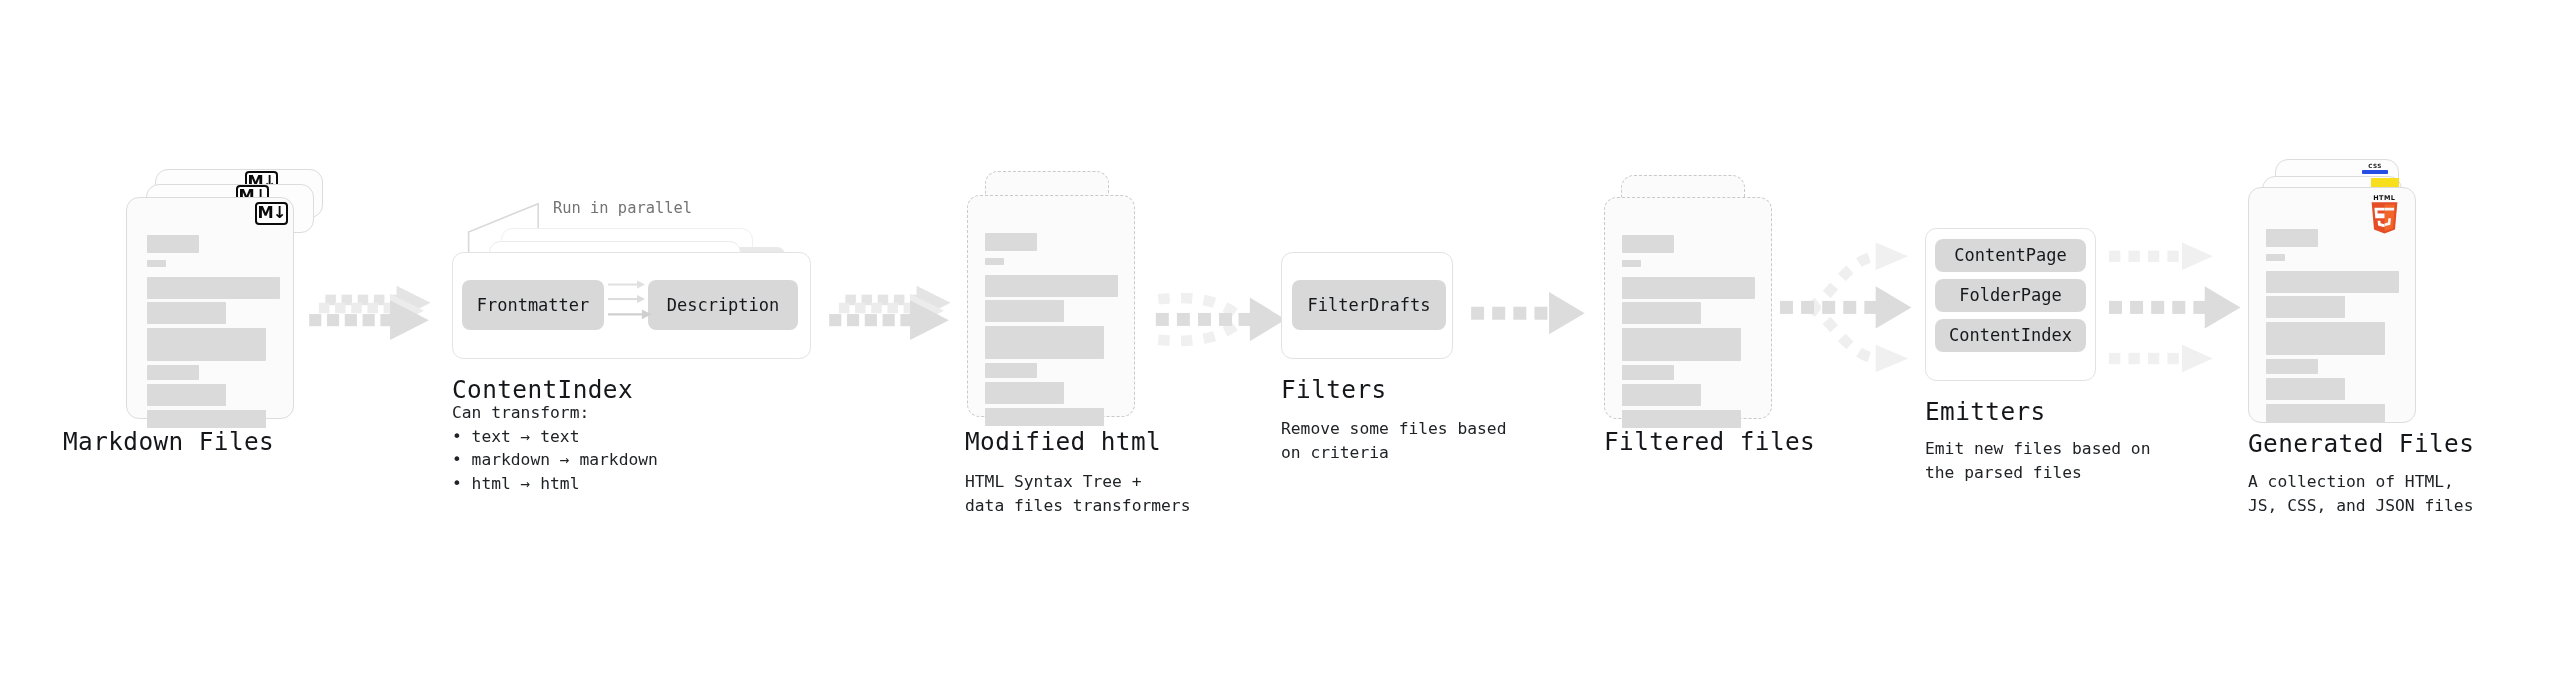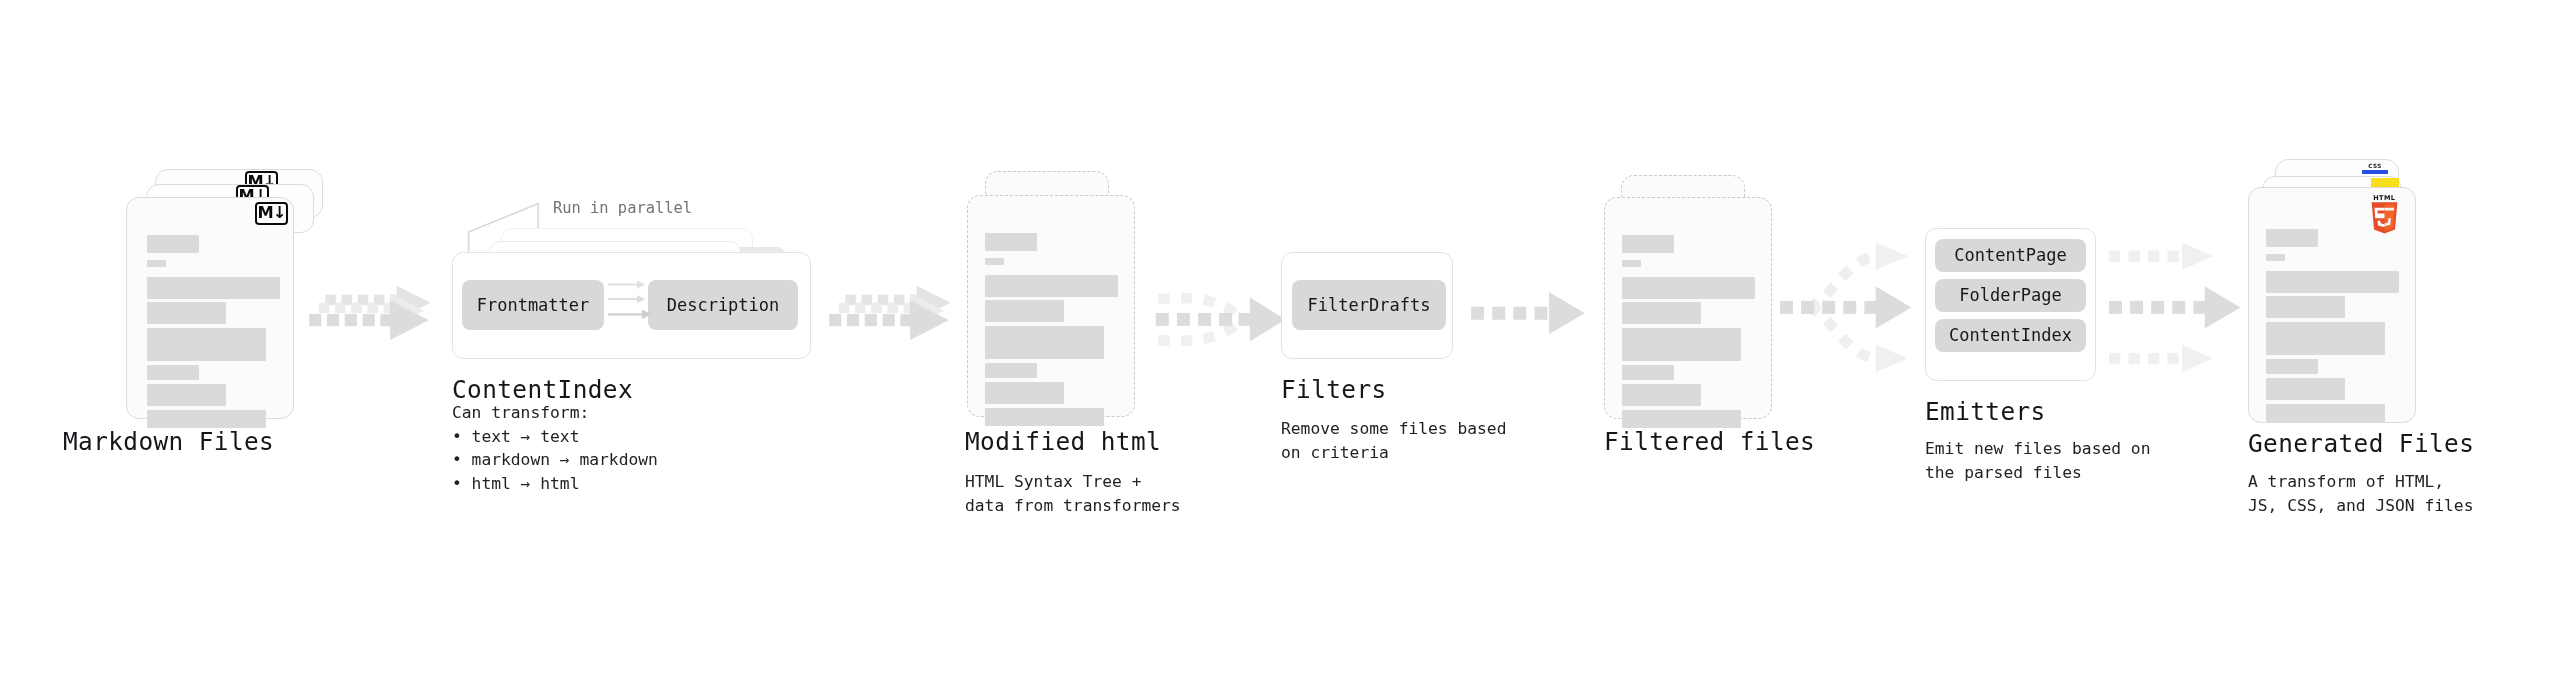--- a/index.html
+++ b/index.html
@@ -291,21 +291,21 @@
       <div class="bar" style="left:17px; top:62px; width:18.7px; height:6.5px;"></div>
       <div class="bar" style="left:17px; top:79px; width:133px; height:22px;"></div>
       <div class="bar" style="left:17px; top:104px; width:79px; height:22px;"></div>
       <div class="bar" style="left:17px; top:130px; width:119px; height:32.5px;"></div>
       <div class="bar" style="left:17px; top:167px; width:52px; height:15.4px;"></div>
       <div class="bar" style="left:17px; top:186px; width:79px; height:22px;"></div>
       <div class="bar" style="left:17px; top:212px; width:119px; height:18px;"></div>
     </div>
     <div class="stage-title" style="left:965px; top:427px;">Modified html</div>
     <div class="stage-desc" style="left:965px; top:470px; width:244px;">HTML Syntax Tree +
-data from transformers</div>
+data files transformers</div>
   </div>
 
   <svg class="arrow-svg" style="left:1138px; top:268px;" width="154" height="102" viewBox="0 0 190 125">
     <g stroke="#f0f0f0" stroke-width="13" fill="none" stroke-dasharray="14 14">
       <path d="M25 38 C 70 33, 105 40, 128 62"></path>
       <path d="M25 88 C 70 93, 105 86, 128 64"></path>
     </g>
     <g fill="#dcdcdc">
       <rect x="22" y="55" width="16" height="16"></rect>
         <rect x="48" y="55" width="16" height="16"></rect>
@@ -437,18 +437,18 @@
         <polygon points="2,0 34,0 31,34 18,39 5,34" fill="#e44d26"></polygon>
         <polygon points="18,3 31,3 28.6,32.5 18,36" fill="#f16529"></polygon>
         <polygon points="18,14 9.5,14 9.2,10.5 18,10.5 18,7 5.5,7 6.6,20 18,20" fill="#ffffff"></polygon>
         <polygon points="18,24 18,27.5 13.2,26.2 12.9,23 9.4,23 10,29 18,31.3" fill="#ffffff"></polygon>
         <polygon points="18,20 26,20 25.2,28 18,30 18,26.5 22.3,25.3 22.8,20" fill="#f5f5f5"></polygon>
         <polygon points="18,7 18,10.5 29.8,10.5 30.1,7" fill="#f5f5f5"></polygon>
       </svg>
     </div>
 
     <div class="stage-title" style="left:2248px; top:429px;">Generated Files</div>
-    <div class="stage-desc" style="left:2248px; top:470px; width:268px;">A transform of HTML,
+    <div class="stage-desc" style="left:2248px; top:470px; width:268px;">A collection of HTML,
 JS, CSS, and JSON files</div>
   </div>
 
 </div>
 
 
 </body></html>

